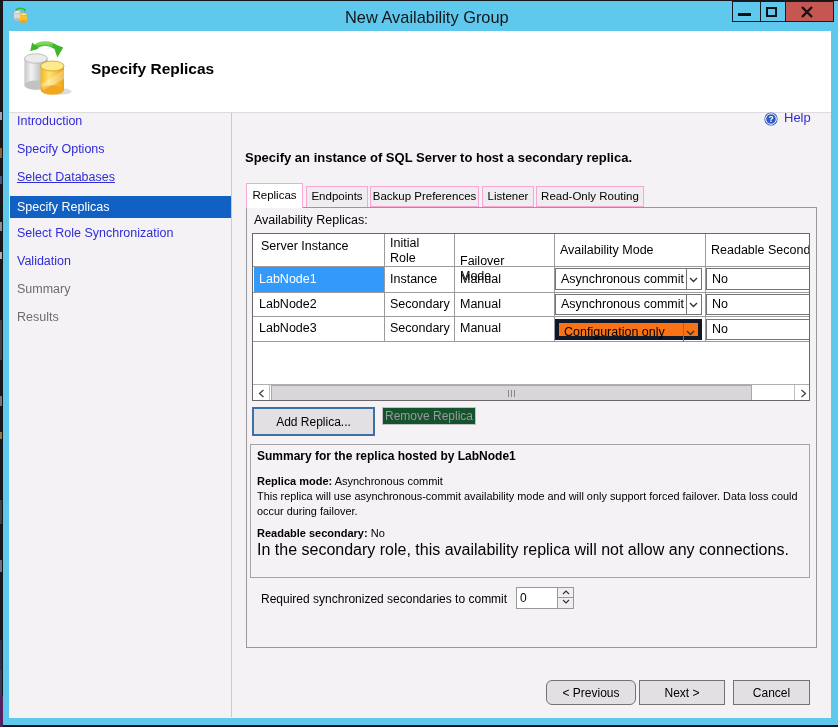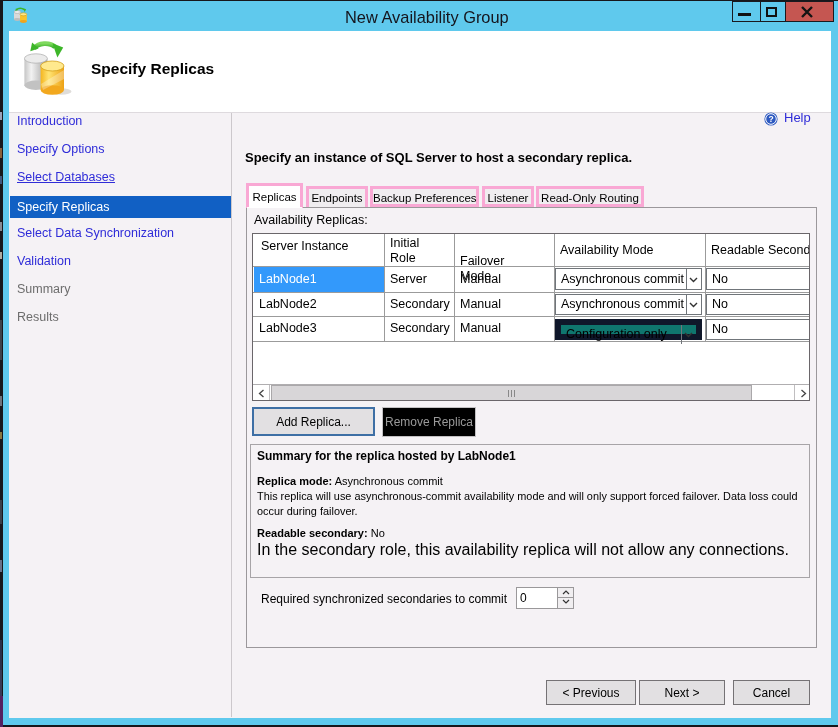--- a/index.html
+++ b/index.html
@@ -4,21 +4,21 @@
 <style>
   * { margin:0; padding:0; box-sizing:border-box; }
   html,body { width:838px; height:727px; overflow:hidden; }
   body { background:#17171b; font-family:"Liberation Sans", sans-serif; position:relative; }
   .abs { position:absolute; }
   .link { color:#2f2cd8; }
   .gray { color:#6d6d6d; }
   .cell { font-size:12.5px; color:#000; }
   .btn { background:#e2e0e2; border:1px solid #757275; text-align:center; font-size:12px; color:#000;
          display:flex; align-items:center; justify-content:center; }
-  .tab { background:#f0edf0; border:3px solid #f9a8d4; font-size:11.5px; color:#000;
+  .tab { background:#f0edf0; border:1px solid #f9a8d4; font-size:11.5px; color:#000;
          text-align:center; padding-top:3px; white-space:nowrap; }
 </style>
 </head>
 <body>
 
 <div class="abs" style="left:3px;top:1px;width:835px;height:724px;background:#5fc9ed;"></div>
 
 <div class="abs" style="left:0;top:112px;width:2px;height:8px;background:#9aa2b8;"></div>
 <div class="abs" style="left:0;top:148px;width:2px;height:10px;background:#8a6038;"></div>
 <div class="abs" style="left:0;top:176px;width:2px;height:8px;background:#405880;"></div>
@@ -92,21 +92,21 @@
 </svg>
 <div class="abs" style="left:91px;top:60px;font-size:15.5px;font-weight:bold;color:#000;">Specify Replicas</div>
 
 <div class="abs" style="left:231px;top:113px;width:1px;height:604px;background:#ccc8cc;"></div>
 
 <div class="abs link" style="left:17px;top:114px;font-size:12.5px;">Introduction</div>
 <div class="abs link" style="left:17px;top:142px;font-size:12.5px;">Specify Options</div>
 <div class="abs link" style="left:17px;top:170px;font-size:12.5px;text-decoration:underline;">Select Databases</div>
 <div class="abs" style="left:10px;top:196px;width:221px;height:22px;background:#1160c4;"></div>
 <div class="abs" style="left:17px;top:200px;font-size:12.5px;color:#fff;">Specify Replicas</div>
-<div class="abs link" style="left:17px;top:226px;font-size:12.5px;">Select Data Synchronization</div>
+<div class="abs link" style="left:17px;top:226px;font-size:12.5px;">Select Role Synchronization</div>
 <div class="abs link" style="left:17px;top:254px;font-size:12.5px;">Validation</div>
 <div class="abs gray" style="left:17px;top:282px;font-size:12.5px;">Summary</div>
 <div class="abs gray" style="left:17px;top:310px;font-size:12.5px;">Results</div>
 
 <svg class="abs" style="left:764px;top:112px;" width="14" height="14" viewBox="0 0 14 14">
   <circle cx="7" cy="7" r="6.6" fill="#2d59c0"></circle>
   <circle cx="7" cy="7" r="5.3" fill="none" stroke="#fff" stroke-width="1"></circle>
   <text x="7" y="10.2" font-size="8.5" font-weight="bold" fill="#fff" text-anchor="middle" font-family="Liberation Sans">?</text>
 </svg>
 <div class="abs link" style="left:784px;top:110px;font-size:13px;">Help</div>
@@ -134,21 +134,21 @@
   <div class="abs" style="left:0;top:82px;width:558px;height:1px;background:#9b9b9b;"></div>
   <div class="abs" style="left:0;top:107px;width:558px;height:1px;background:#9b9b9b;"></div>
   <div class="abs cell" style="left:8px;top:5px;">Server Instance</div>
   <div class="abs cell" style="left:137px;top:2px;line-height:15px;">Initial<br>Role</div>
   <div class="abs cell" style="left:207px;top:2px;line-height:15px;margin-top:18px;">Failover<br>Mode</div>
   <div class="abs cell" style="left:307px;top:9px;">Availability Mode</div>
   <div class="abs cell" style="left:458px;top:9px;white-space:nowrap;">Readable Secondary</div>
 
   <div class="abs" style="left:1px;top:33px;width:130px;height:25px;background:#3399fb;"></div>
   <div class="abs cell" style="left:6px;top:38px;color:#fff;">LabNode1</div>
-  <div class="abs cell" style="left:137px;top:38px;">Server</div>
+  <div class="abs cell" style="left:137px;top:38px;">Instance</div>
   <div class="abs cell" style="left:207px;top:38px;">Manual</div>
   <div class="abs" style="left:302px;top:34px;width:147px;height:22px;background:#fff;border:1px solid #70757a;">
     <span class="abs cell" style="left:5px;top:3px;white-space:nowrap;">Asynchronous commit</span>
     <div class="abs" style="right:14px;top:0;width:1px;height:20px;background:#70757a;"></div>
     <svg class="abs" style="right:3px;top:8px;" width="9" height="6" viewBox="0 0 9 6">
         <path d="M1 1 L4.5 4.5 L8 1" stroke="#333" stroke-width="1.4" fill="none"></path>
       </svg>
   </div>
   <div class="abs" style="left:453px;top:34px;width:111px;height:22px;background:#fff;border:1px solid #70757a;">
       <span class="abs cell" style="left:5px;top:3px;">No</span>
@@ -164,21 +164,21 @@
         <path d="M1 1 L4.5 4.5 L8 1" stroke="#333" stroke-width="1.4" fill="none"></path>
       </svg>
   </div>
   <div class="abs" style="left:453px;top:60px;width:111px;height:21px;background:#fff;border:1px solid #70757a;">
       <span class="abs cell" style="left:5px;top:2px;">No</span>
     </div>
 
   <div class="abs cell" style="left:6px;top:87px;">LabNode3</div>
   <div class="abs cell" style="left:137px;top:87px;">Secondary</div>
   <div class="abs cell" style="left:207px;top:87px;">Manual</div>
-  <div class="abs" style="left:302px;top:85px;width:147px;height:21px;background:#0f766e;border:6px solid #0f172a;">
+  <div class="abs" style="left:302px;top:85px;width:147px;height:21px;background:#f97316;border:4px solid #0f172a;">
     <span class="abs cell" style="left:5px;top:2px;white-space:nowrap;">Configuration only</span>
     <div class="abs" style="right:14px;top:0;width:1px;height:19px;background:#70757a;"></div>
     <svg class="abs" style="right:3px;top:7px;" width="9" height="6" viewBox="0 0 9 6">
         <path d="M1 1 L4.5 4.5 L8 1" stroke="#333" stroke-width="1.4" fill="none"></path>
       </svg>
   </div>
   <div class="abs" style="left:453px;top:85px;width:111px;height:21px;background:#fff;border:1px solid #70757a;">
       <span class="abs cell" style="left:5px;top:2px;">No</span>
     </div>
 
@@ -193,21 +193,21 @@
       <div class="abs" style="left:242px;top:4px;width:1px;height:7px;background:#888;"></div>
     </div>
     <div class="abs" style="left:541px;top:0;width:17px;height:16px;border-left:1px solid #c0bec0;"></div>
     <svg class="abs" style="left:547px;top:4px;" width="7" height="9" viewBox="0 0 7 9">
         <path d="M1.5 1 L5.5 4.5 L1.5 8" stroke="#444" stroke-width="1.3" fill="none"></path>
       </svg>
   </div>
 </div>
 
 <div class="abs btn" style="left:252px;top:407px;width:123px;height:29px;border:2px solid #3e6fa5;">Add Replica...</div>
-<div class="abs btn" style="left:382px;top:407px;width:94px;height:30px;background:#000000;border:1px solid #c2c0c2;color:#9a9a9a;">Remove Replica</div>
+<div class="abs btn" style="left:382px;top:407px;width:94px;height:18px;background:#14532d;border:1px solid #c2c0c2;color:#9a9a9a;">Remove Replica</div>
 
 <div class="abs" style="left:250px;top:444px;width:560px;height:134px;border:1px solid #a7a4a7;"></div>
 <div class="abs" style="left:257px;top:449px;font-size:12px;font-weight:bold;color:#000;">Summary for the replica hosted by LabNode1</div>
 <div class="abs" style="left:257px;top:475px;font-size:11px;color:#000;"><b>Replica mode:</b> Asynchronous commit</div>
 <div class="abs" style="left:257px;top:489px;font-size:10.9px;line-height:15px;color:#000;">This replica will use asynchronous-commit availability mode and will only support forced failover. Data loss could<br>occur during failover.</div>
 <div class="abs" style="left:257px;top:527px;font-size:11px;color:#000;"><b>Readable secondary:</b> No</div>
 <div class="abs" style="left:257px;top:541px;font-size:16px;color:#000;">In the secondary role, this availability replica will not allow any connections.</div>
 
 <div class="abs" style="left:261px;top:592px;font-size:12px;color:#000;">Required synchronized secondaries to commit</div>
 <div class="abs" style="left:516px;top:587px;width:58px;height:22px;border:1px solid #9a989a;background:#fff;">
@@ -217,15 +217,15 @@
         <path d="M1 4 L4 1 L7 4" stroke="#333" stroke-width="1.2" fill="none"></path>
       </svg>
     </div>
   <div class="abs" style="right:0;bottom:0;width:16px;height:10px;background:#f0eef0;border-left:1px solid #9a989a;">
       <svg class="abs" style="left:4px;top:1px;" width="8" height="5" viewBox="0 0 8 5">
         <path d="M1 1 L4 4 L7 1" stroke="#333" stroke-width="1.2" fill="none"></path>
       </svg>
     </div>
 </div>
 
-<div class="abs btn" style="left:546px;top:680px;width:90px;height:25px;">&lt; Previous</div>
+<div class="abs btn" style="left:546px;top:680px;width:90px;height:25px;border-radius:6px;">&lt; Previous</div>
 <div class="abs btn" style="left:639px;top:680px;width:86px;height:25px;">Next &gt;</div>
 <div class="abs btn" style="left:733px;top:680px;width:77px;height:25px;">Cancel</div>
 
 </body></html>

